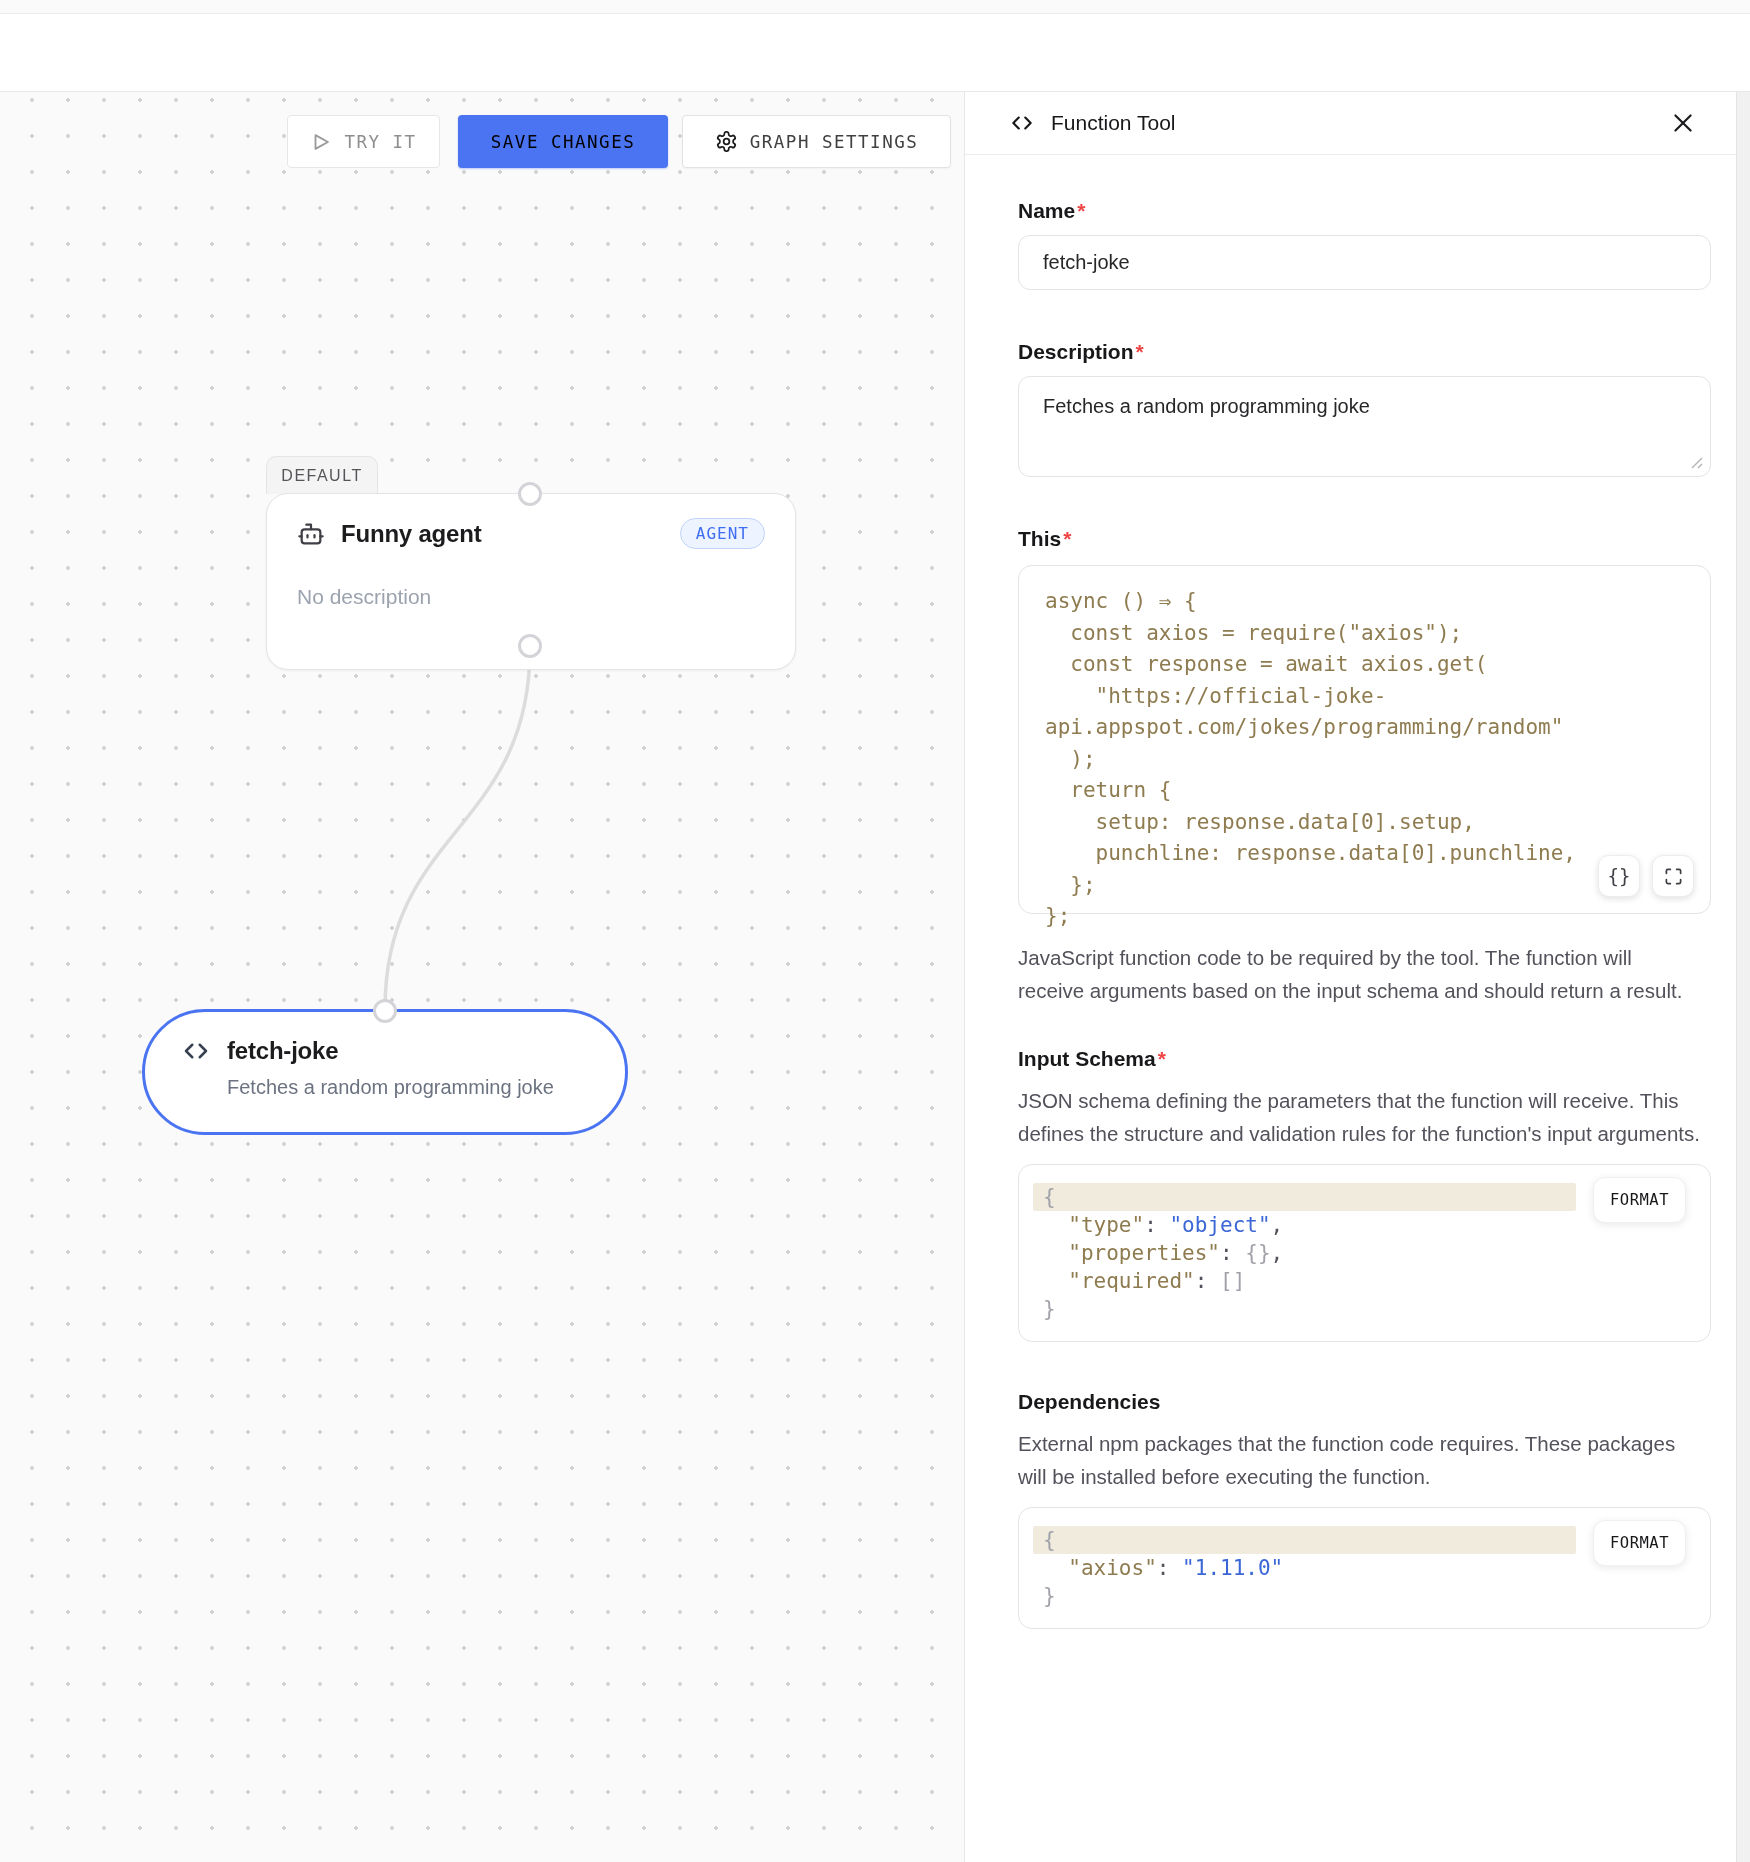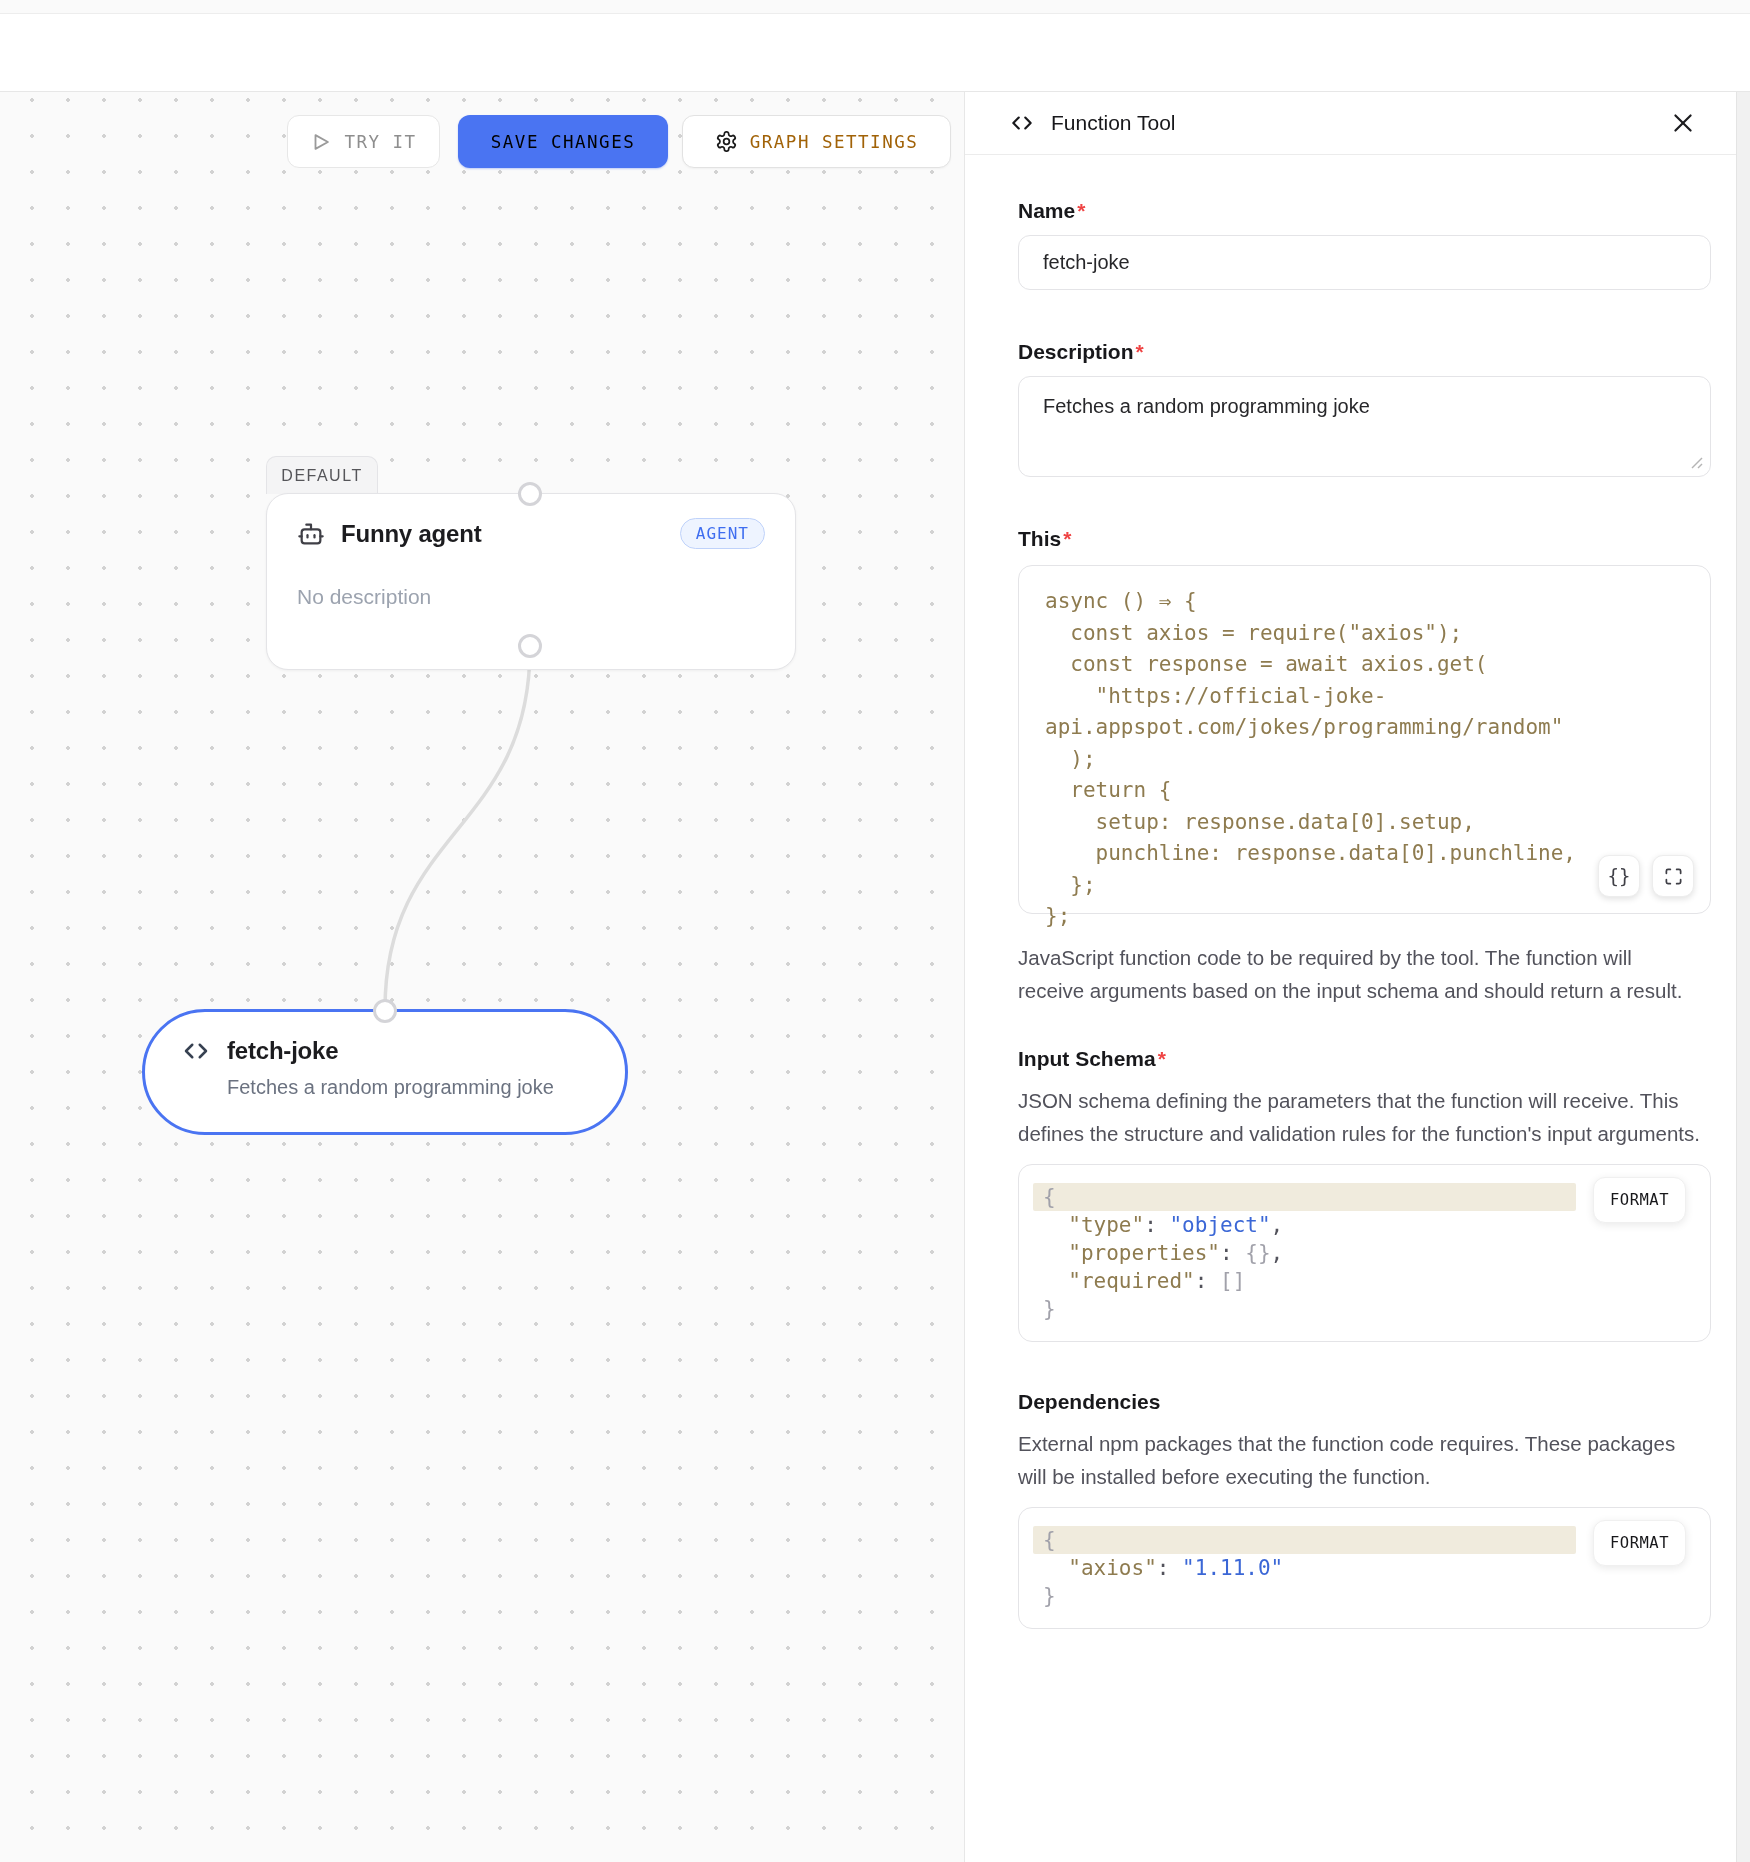--- a/index.html
+++ b/index.html
@@ -12,25 +12,25 @@
   .top-strip{position:absolute;left:0;top:0;width:1750px;height:13px;background:#fafafa;border-bottom:1px solid #ededed;}
   .top-band{position:absolute;left:0;top:14px;width:1750px;height:77px;background:#ffffff;border-bottom:1px solid #e7e7e7;}
 
   
   .canvas{
     position:absolute;left:0;top:92px;width:964px;height:1770px;background:#fafafa;
     background-image:radial-gradient(circle,#d2d2d2 1.8px,transparent 2px);
     background-size:36px 36px;background-position:14px 26px;
   }
   .toolbar{position:absolute;left:0;top:23px;width:964px;height:53px;}
-  .btn{position:absolute;height:53px;border-radius:12px;display:flex;align-items:center;justify-content:center;
+  .btn{position:absolute;height:53px;border-radius:4px;display:flex;align-items:center;justify-content:center;
     gap:12px;font-family:"DejaVu Sans Mono",monospace;font-size:17.5px;letter-spacing:1.5px;cursor:pointer;box-sizing:border-box;}
   .btn-ghost{left:287px;width:153px;background:#ffffff;border:1px solid #e7e7e7;color:#8e8e8e;}
   .btn-primary{left:458px;width:210px;background:#4a74f2;border:none;color:#000000;box-shadow:0 1px 2px rgba(74,116,242,.35);}
-  .btn-outline{left:682px;width:269px;background:#ffffff;border:1px solid #e2e2e2;color:#a16207;box-shadow:0 1px 2px rgba(0,0,0,.04);}
+  .btn-outline{left:682px;width:269px;background:#ffffff;border:1px solid #e2e2e2;color:#404040;box-shadow:0 1px 2px rgba(0,0,0,.04);}
 
   .edge-layer{position:absolute;left:0;top:0;width:964px;height:1770px;pointer-events:none;}
 
   .group-tab{position:absolute;left:266px;top:364px;width:112px;height:38px;background:#f4f4f5;
     border:1px solid #e4e4e7;border-bottom:none;border-radius:10px 10px 0 0;display:flex;align-items:center;justify-content:center;
     font-family:Liberation Sans, sans-serif;font-size:16px;letter-spacing:1.5px;color:#555559;box-sizing:border-box;}
   .agent-node{position:absolute;left:266px;top:401px;width:530px;height:177px;background:#ffffff;
     border:1.5px solid #e4e4e7;border-radius:22px;box-sizing:border-box;box-shadow:0 1px 3px rgba(0,0,0,.05);padding:24px 30px 0 30px;}
   .node-row{display:flex;align-items:center;gap:16px;}
   .node-title{font-size:24px;font-weight:700;color:#1c1c1f;letter-spacing:-.2px;}

